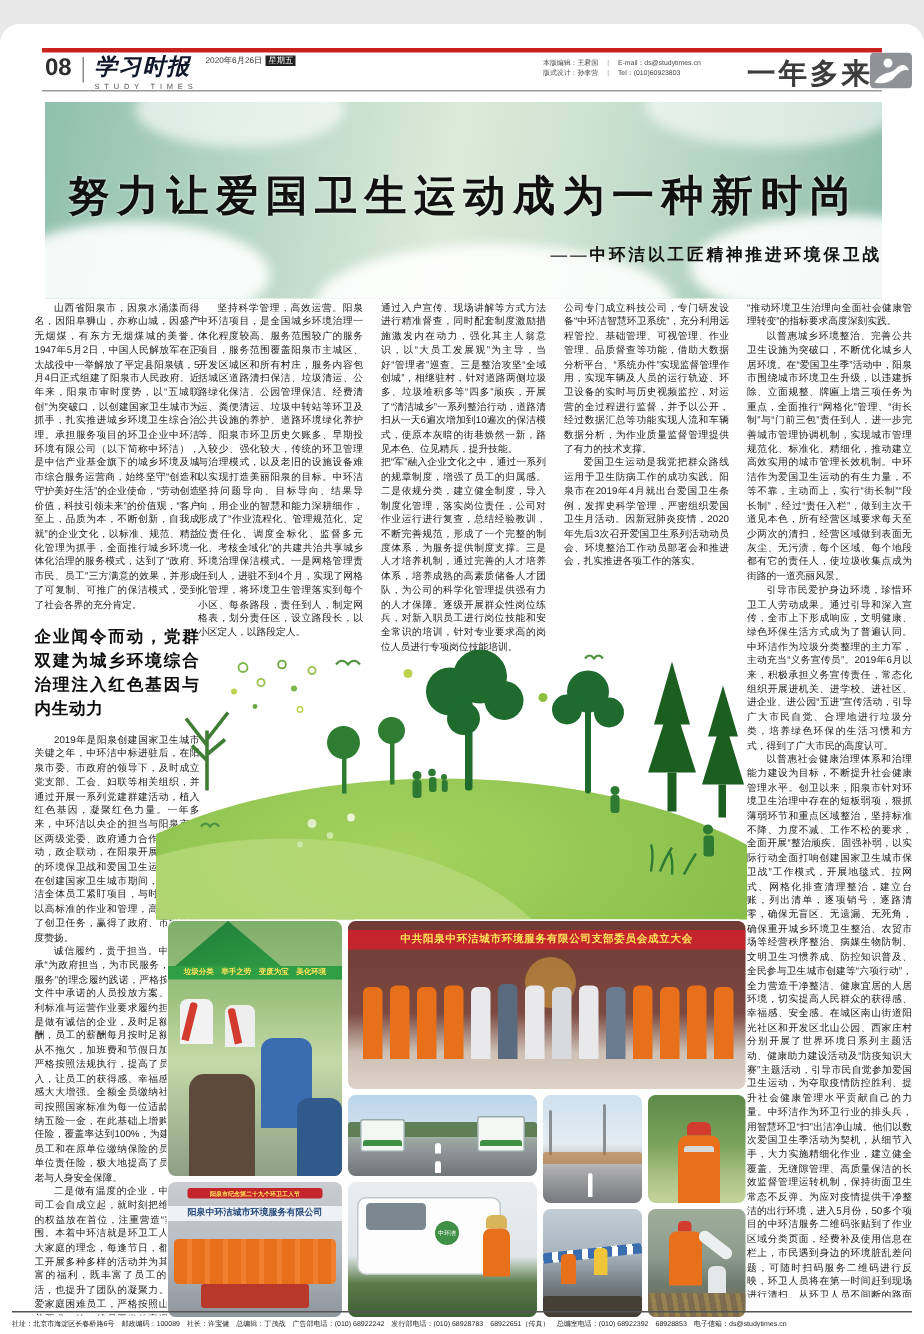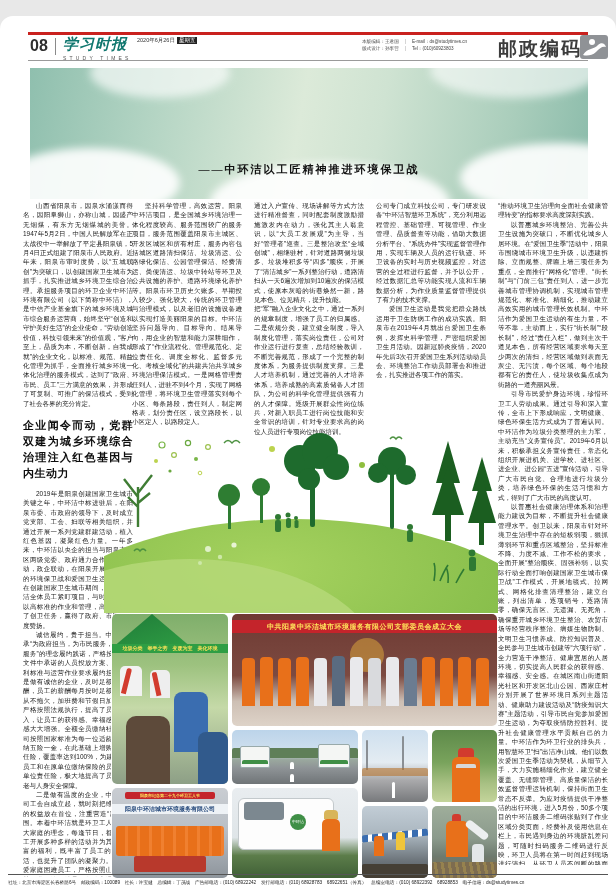--- a/index.html
+++ b/index.html
@@ -8,37 +8,37 @@
   #page {
     position:relative; width:616px; height:889px; margin:16px auto;
     background:#ffffff; overflow:hidden; color:#1a1a1a;border-radius:13px;
   }
   
   .rule-red { position:absolute; left:28px; top:16px; width:560px; height:3px; background:#c9211e; }
   .rule-gray { position:absolute; left:28px; top:44px; width:560px; height:1px; background:#9a9a9a; }
   .pageno { position:absolute; left:30px; top:21px; font-size:16px; font-weight:bold; color:#2f2f2f; }
   .pageno-div { position:absolute; left:55px; top:22px; width:1px; height:17px; background:#8a8a8a; }
   .masthead { position:absolute; left:63px; top:19px; width:120px; }
-  .masthead .cn { font-family:"Liberation Serif","DejaVu Serif",serif; font-style:italic; font-weight:bold; font-size:15px; color:#0f766e; letter-spacing:1px; }
+  .masthead .cn { font-family:"Liberation Serif","DejaVu Serif",serif; font-style:italic; font-weight:bold; font-size:15px; color:#0f172a; letter-spacing:1px; }
   .masthead .en { font-size:5px; letter-spacing:3.2px; color:#555; margin-top:1px; }
   .dateline { position:absolute; left:137px; top:21px; font-size:5.5px; color:#333; white-space:nowrap; }
   .weekday { display:inline-block; background:#222; color:#fff; padding:0 2px; margin-left:2px; }
   .credits { position:absolute; left:362px; top:22px; font-size:4.6px; color:#444; line-height:7px; }
   .credits .row { display:flex; gap:6px; }
   .credits .vdiv { color:#999; }
   .section-title { position:absolute; left:498px; top:20px; font-size:19px; font-weight:bold; color:#3c3c3c; letter-spacing:2px; }
   .logo { position:absolute; left:580px; top:19px; width:28px; height:24px; }
   
   .banner { position:absolute; left:30px; top:52px; width:558px; height:131px; overflow:hidden;
     background:linear-gradient(100deg,#8fbfae 0%,#b3d4c3 22%,#dcead9 48%,#cfe3d2 62%,#a9cdbb 85%,#8abbaa 100%); }
   .cloud { position:absolute; background:#ffffff; border-radius:50%; filter:blur(4px); opacity:.9; }
   .headline { position:absolute; left:0; top:44px; width:100%; text-align:center;
     font-family:"Liberation Serif","DejaVu Serif",serif; font-weight:bold; font-size:28px;
     letter-spacing:5px; color:#111; text-shadow:0 0 2px rgba(255,255,255,.9); white-space:nowrap; }
-  .subhead { position:absolute; left:0; top:94px; width:100%; text-align:center;
+  .subhead { position:absolute; left:0; top:94px; width:100%; text-align:right;
     font-family:"Liberation Serif","DejaVu Serif",serif; font-weight:bold; font-size:11px;
     letter-spacing:2px; color:#111; }
   
   .col { position:absolute; top:185px; width:110px; overflow:hidden;
     font-size:6.5px; line-height:9.4px; text-align:justify; color:#191919; }
   .col p { text-indent:2em; }
   .col p.cont { text-indent:0; }
   .col h2 { font-size:11px; line-height:16px; letter-spacing:.5px; color:#0d0d0d;
     margin:9px 0 8px 0; text-align:justify; text-indent:0; font-weight:bold; }
   #col1 { left:23px;  height:676px; }
@@ -87,36 +87,37 @@
       <span>本版编辑：王君国</span>
       <span class="vdiv">|</span>
       <span>E-mail：ds@studytimes.cn</span>
     </div>
     <div class="row">
       <span>版式设计：孙李营</span>
       <span class="vdiv">|</span>
       <span>Tel：(010)60923803</span>
     </div>
   </div>
-  <div class="section-title">邮政编码</div>
+  <div class="section-title">一年多来</div>
   <div class="logo">
     <svg width="28" height="24" viewBox="0 0 28 24">
       <rect x="0" y="0" width="28" height="24" rx="3" fill="#8f9296"></rect>
       <circle cx="12" cy="7" r="3" fill="#ffffff"></circle>
       <path d="M3,20 C8,12 14,15 18,10 C21,7 25,8 26,12 C22,11 20,13 16,17 C12,21 6,21 3,20 Z" fill="#ffffff"></path>
     </svg>
   </div>
   <div class="rule-gray"></div>
 
   <div class="banner">
     <div class="cloud" style="left:-30px; top:80px; width:180px; height:70px;"></div>
     <div class="cloud" style="left:180px; top:95px; width:240px; height:80px;"></div>
     <div class="cloud" style="left:430px; top:75px; width:200px; height:70px;"></div>
     <div class="cloud" style="left:60px; top:-20px; width:140px; height:50px; opacity:.65;"></div>
     <div class="cloud" style="left:400px; top:-25px; width:170px; height:55px; opacity:.6;"></div>
+    <div class="headline">努力让爱国卫生运动成为一种新时尚</div>
     <div class="subhead">——中环洁以工匠精神推进环境保卫战</div>
   </div>
 
   <div class="col" id="col1">
     <p>山西省阳泉市，因泉水涌漾而得名，因阳阜狮山，亦称山城，因盛产无烟煤，有东方无烟煤城的美誉。1947年5月2日，中国人民解放军在正太战役中一举解放了平定县阳泉镇，5月4日正式组建了阳泉市人民政府。近年来，阳泉市审时度势，以“五城联创”为突破口，以创建国家卫生城市为抓手，扎实推进城乡环境卫生综合治理。承担服务项目的环卫企业中环洁环境有限公司（以下简称中环洁），是中信产业基金旗下的城乡环境及城市综合服务运营商，始终坚守“创造和守护美好生活”的企业使命，“劳动创造价值，科技引领未来”的价值观，“客户至上，品质为本，不断创新，自我成就”的企业文化，以标准、规范、精益化管理为抓手，全面推行城乡环境一体化治理的服务模式，达到了“政府、市民、员工”三方满意的效果，并形成了可复制、可推广的保洁模式，受到了社会各界的充分肯定。</p>
     <h2>企业闻令而动，党群双建为城乡环境综合治理注入红色基因与内生动力</h2>
     <p>2019年是阳泉创建国家卫生城市关键之年，中环洁中标进驻后，在阳泉市委、市政府的领导下，及时成立党支部、工会、妇联等相关组织，并通过开展一系列党建群建活动，植入红色基因，凝聚红色力量。一年多来，中环洁以央企的担当与阳泉市、区两级党委、政府通力合作，上下联动，政企联动，在阳泉开展了一系列的环境保卫战和爱国卫生运动活动。在创建国家卫生城市期间，阳泉中环洁全体员工紧盯项目，与时间赛跑，以高标准的作业和管理，高标准完成了创卫任务，赢得了政府、市民的高度赞扬。</p>
     <p>诚信履约，贵于担当。中环洁秉承“为政府担当，为市民服务，为员工服务”的理念履约践诺，严格按照投标文件中承诺的人员投放方案、薪酬福利标准与运营作业要求履约担当。一是做有诚信的企业，及时足额发放薪酬，员工的薪酬每月按时足额发放，从不拖欠，加班费和节假日加班费均严格按照法规执行，提高了员工的收入，让员工的获得感、幸福感、安全感大大增强。全额全员缴纳社保，公司按照国家标准为每一位适龄员工缴纳五险一金，在此基础上增购雇主责任险，覆盖率达到100%，为建全日制员工和在原单位缴纳保险的员工缴纳单位责任险，极大地提高了员工的养老与人身安全保障。</p>
     <p>二是做有温度的企业，中环洁公司工会自成立起，就时刻把维护员工的权益放在首位，注重营造“家”的氛围。本着中环洁就是环卫工人的一个大家庭的理念，每逢节日，都组织员工开展多种多样的活动并为其发放丰富的福利，既丰富了员工的业余生活，也提升了团队的凝聚力。高端关爱家庭困难员工，严格按照山西省有关要求，给一线员工发放高温补贴，广泛开展“夏送清凉”“邻区送暖”“金秋助学”等“十项暖心工程”活动，助力脱贫攻坚，对困难职工进行慰问，疫情期间薪资发放式创新，安全性好，穿着舒适的工装，让员工真正感受到了中环洁这个大家庭的温暖。三是做有担当的企业，在这次新冠肺炎疫情攻坚战中，中环洁把疫情防控工作作为最重要的工作和头等大事来抓，在疫情第一时间紧急启动应急预案，成立疫情应急小组，积极采购防疫用品，加强员工的自身防护，主动请缨参加疫情第一线的消杀和每日保洁，坚持规范作业，设置废弃口罩回收点，积极配合政府各级部门，打赢了一场场疫情防控阻击战。</p>
   </div>

